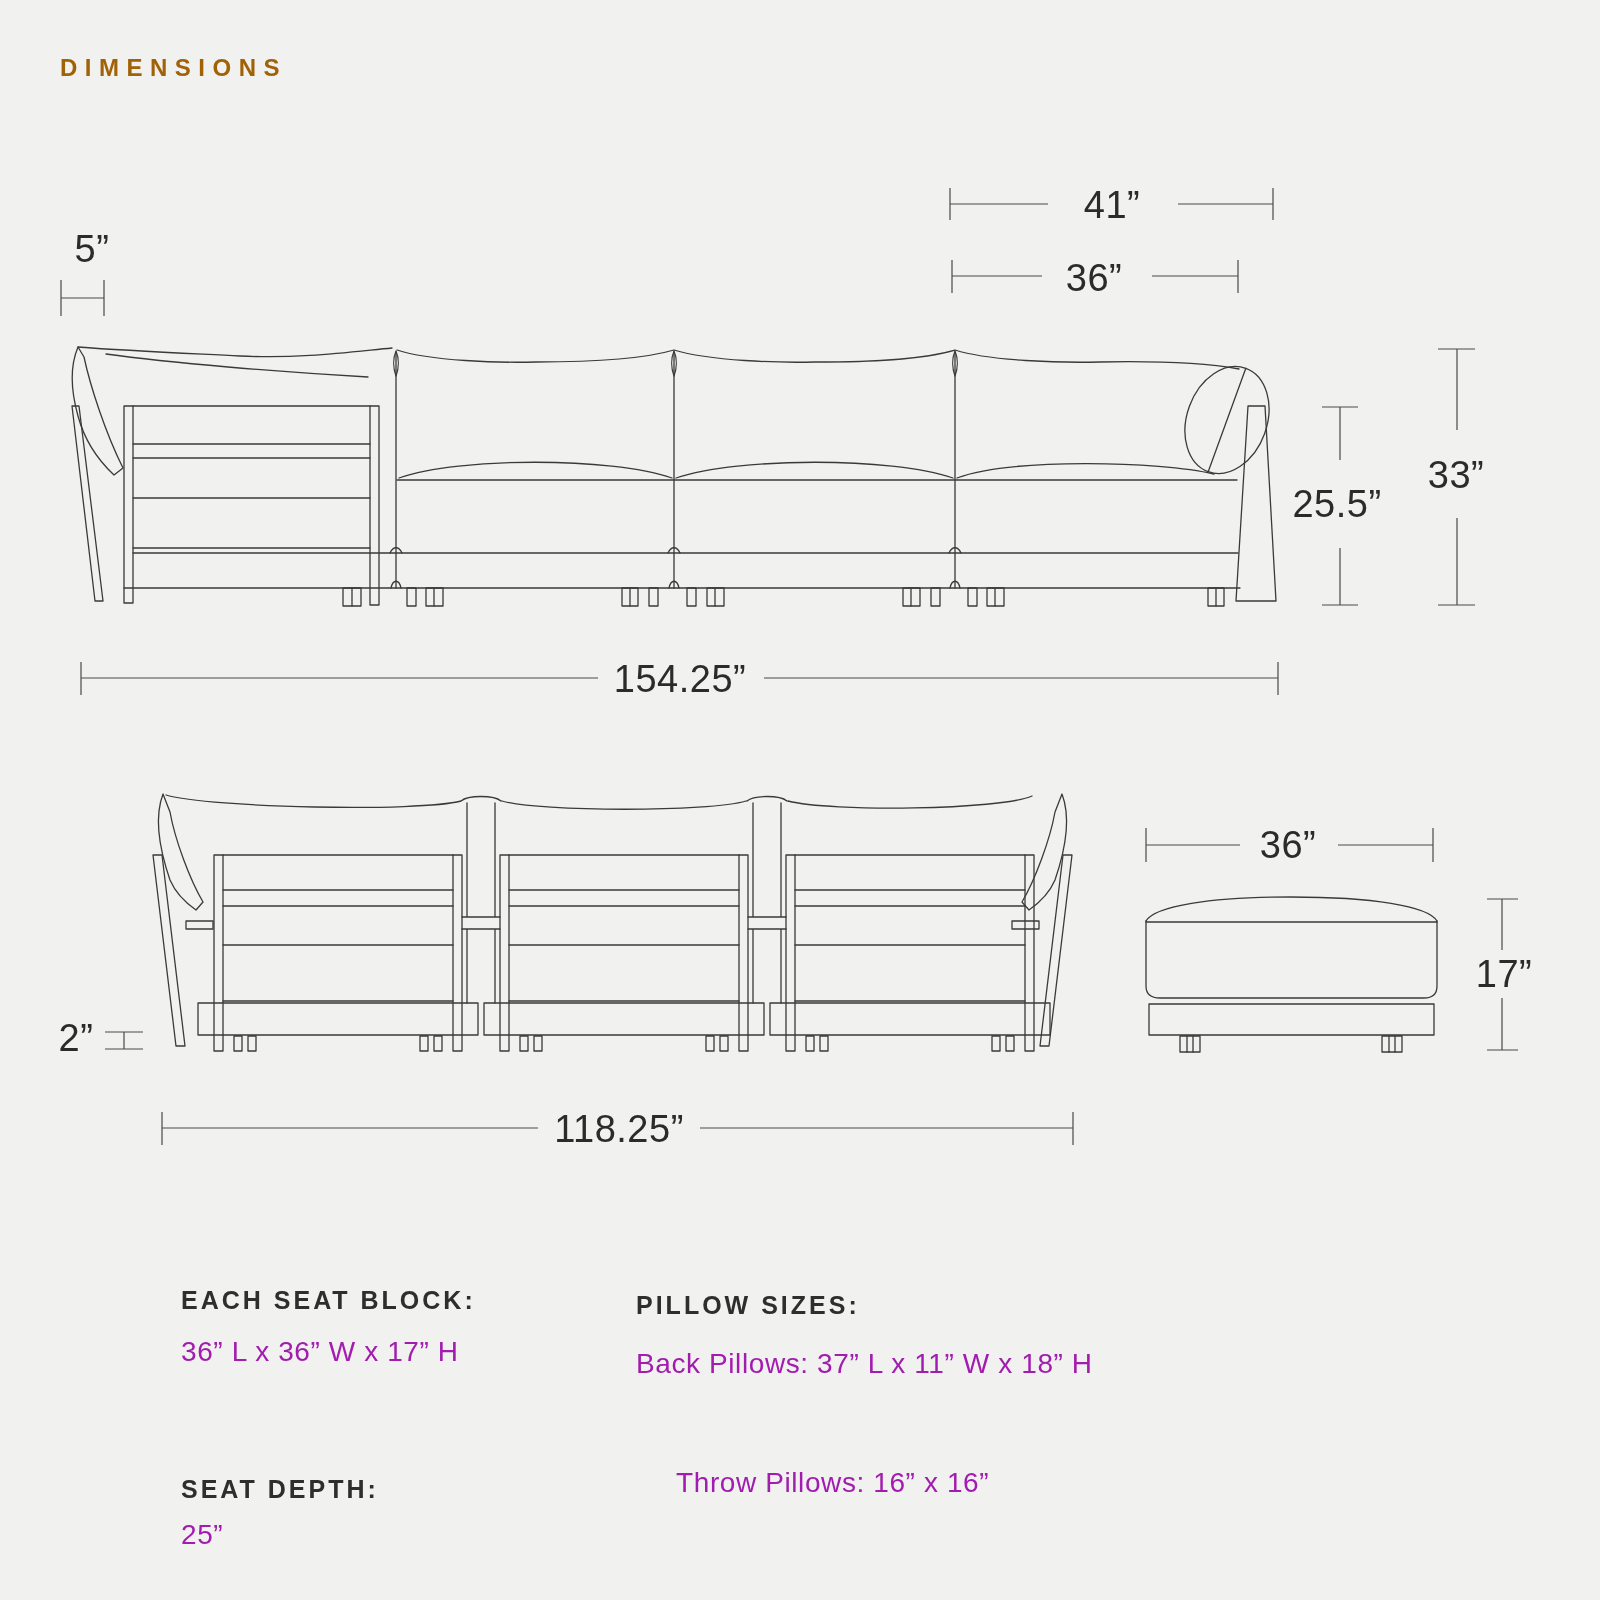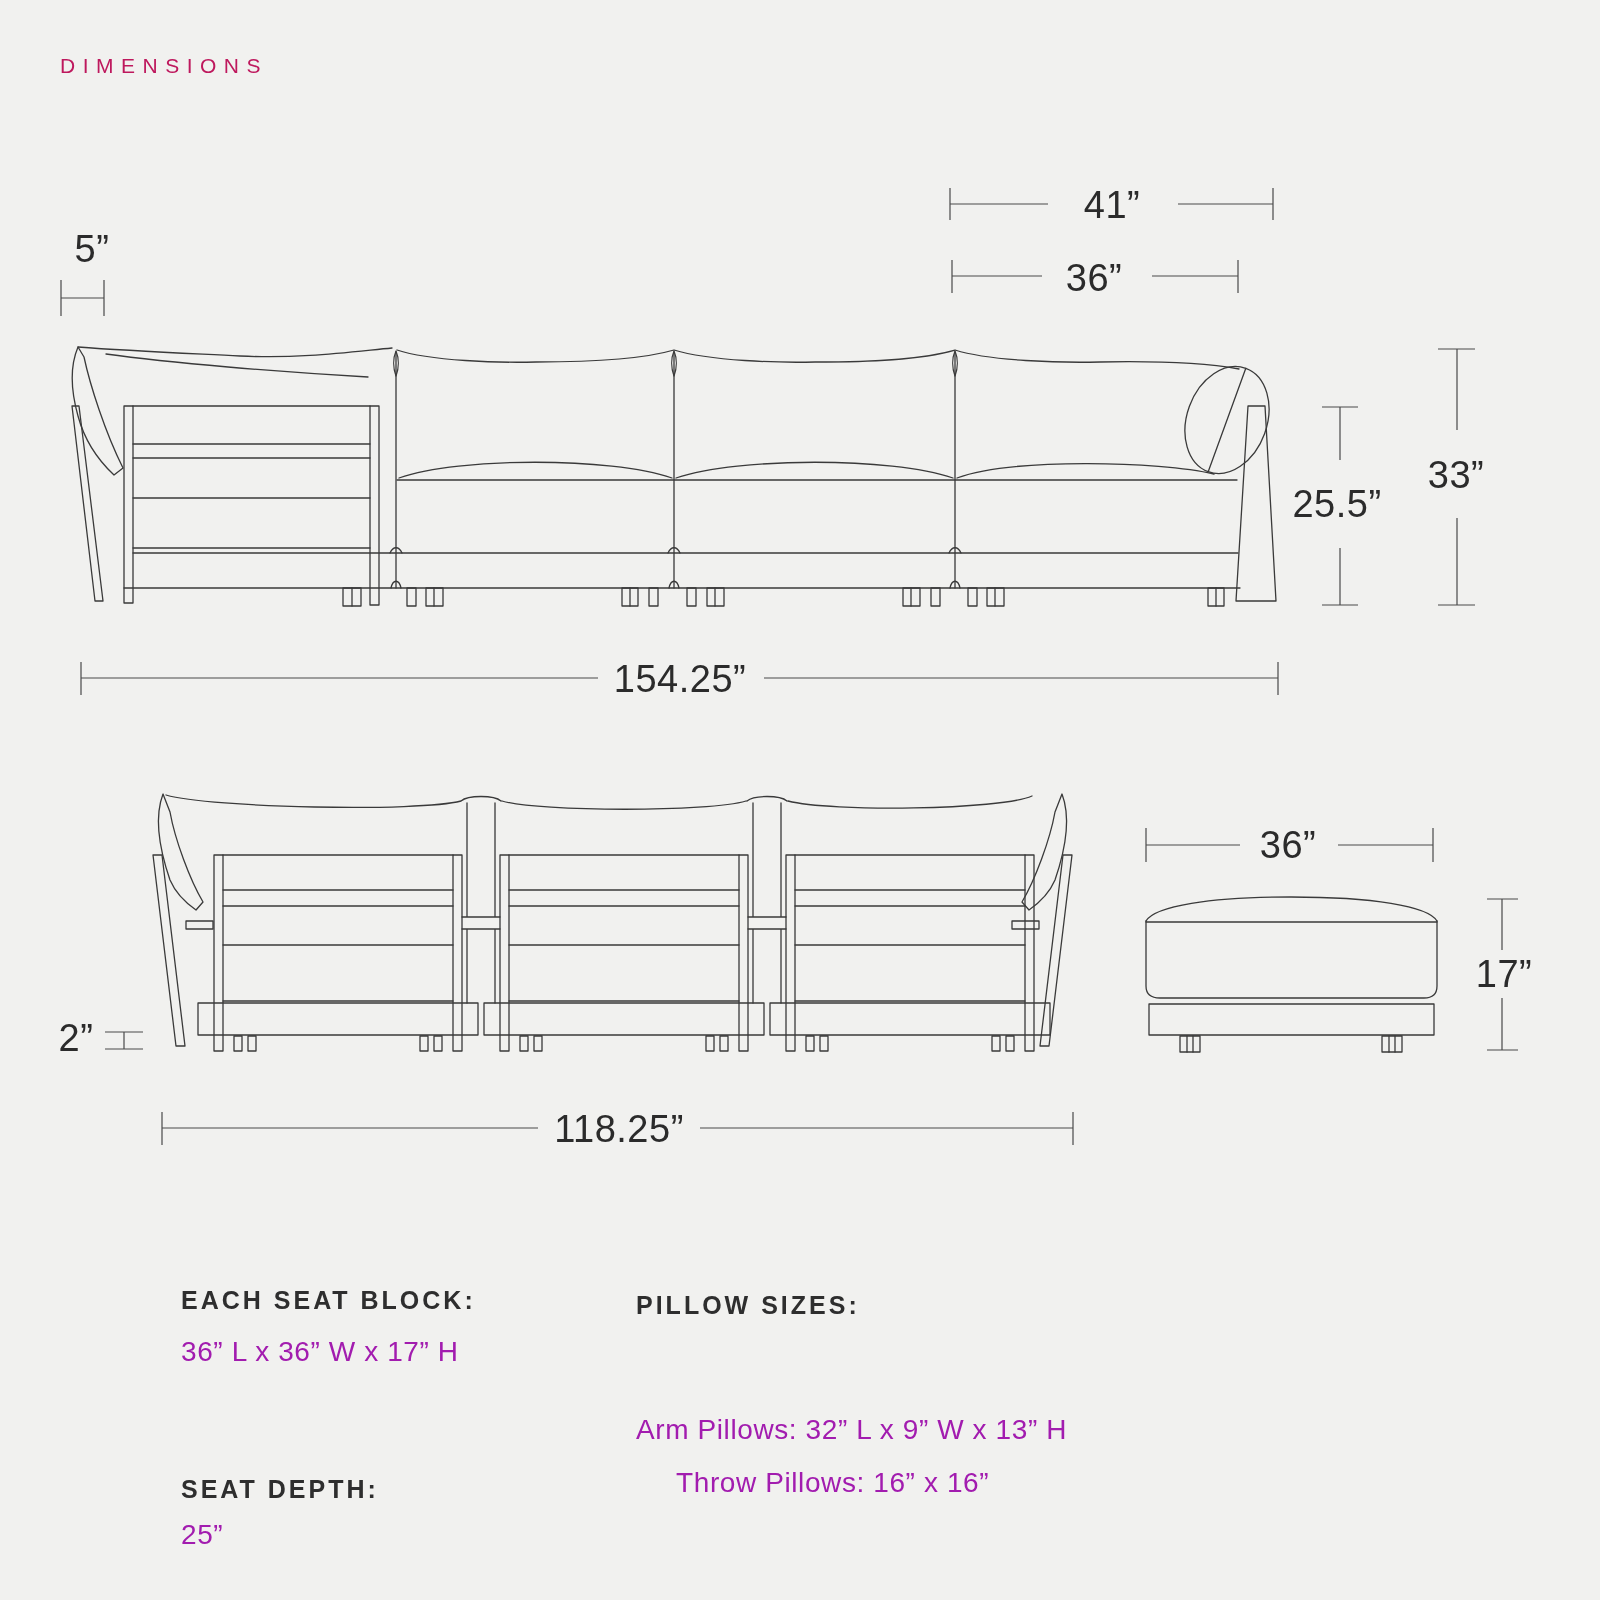--- a/index.html
+++ b/index.html
@@ -12,21 +12,21 @@
   }
   svg.diagram { position:absolute; left:0; top:0; }
   .furn { stroke:#3a3a3a; stroke-width:1.3; fill:none; stroke-linejoin:round; stroke-linecap:round; }
   .dimline { stroke:#4a4a4a; stroke-width:1.2; fill:none; }
   text.dim {
     font-family:"Liberation Sans", sans-serif;
     font-size:38px; fill:#2b2b2b; text-anchor:middle; letter-spacing:0.5px;
   }
   .page-title {
     position:absolute; left:60px; top:54px;
-    font-size:21px; font-weight:normal; letter-spacing:7.5px; color:#be185d;
+    font-size:24px; font-weight:bold; letter-spacing:7.5px; color:#a16207;
   }
   .spec { position:absolute; white-space:nowrap; }
   .spec-h { font-size:25px; font-weight:bold; letter-spacing:3px; color:#2e2e2e; }
   .spec-v { font-size:28px; color:#a21caf; letter-spacing:0.6px; }
 </style>
 </head>
 <body>
 
 <div class="canvas">
 
@@ -196,16 +196,16 @@
     <text class="dim" x="1288" y="858">36”</text>
     <text class="dim" x="1504" y="987">17”</text>
   </svg>
 
   <div class="spec spec-h" style="left:181px; top:1286px;">EACH SEAT BLOCK:</div>
   <div class="spec spec-v" style="left:181px; top:1336px;">36” L x 36” W x 17” H</div>
   <div class="spec spec-h" style="left:181px; top:1435px;margin-top:40px;">SEAT DEPTH:</div>
   <div class="spec spec-v" style="left:181px; top:1483px;margin-top:36px;">25”</div>
 
   <div class="spec spec-h" style="left:636px; top:1291px;">PILLOW SIZES:</div>
-  <div class="spec spec-v" style="left:636px; top:1414px;">Arm Pillows: 32” L x 9” W x 13” H</div>
+  <div class="spec spec-v" style="left:636px; top:1348px;">Back Pillows: 37” L x 11” W x 18” H</div>
   <div class="spec spec-v" style="left:636px; top:1467px;margin-left:40px;">Throw Pillows: 16” x 16”</div>
 
 </div>
 
 </body></html>

